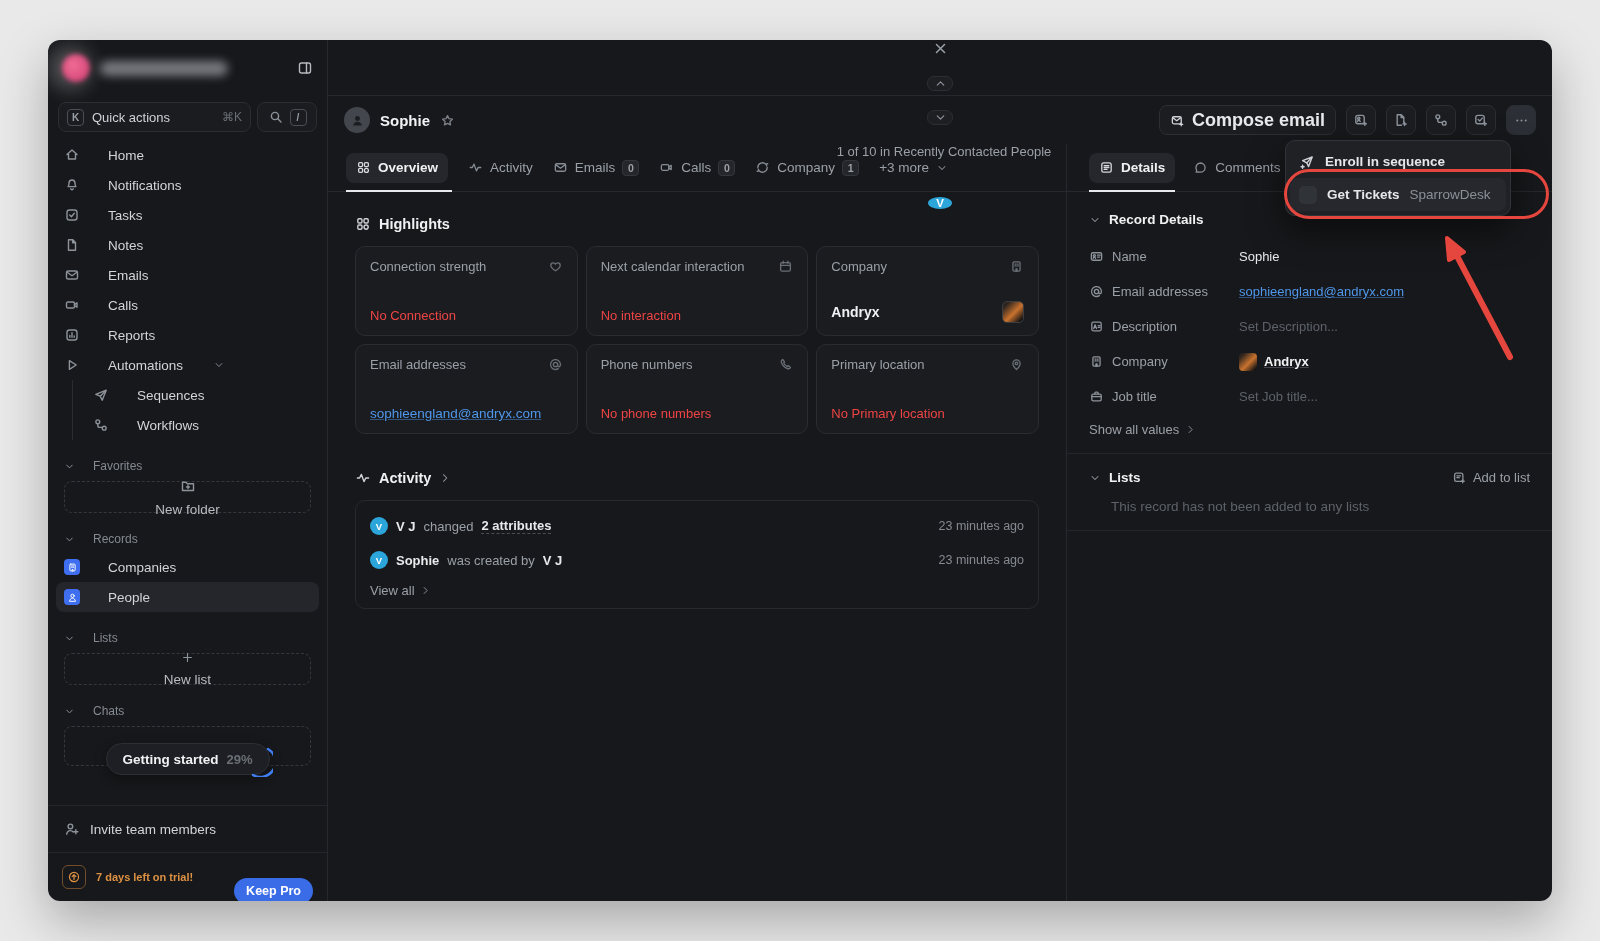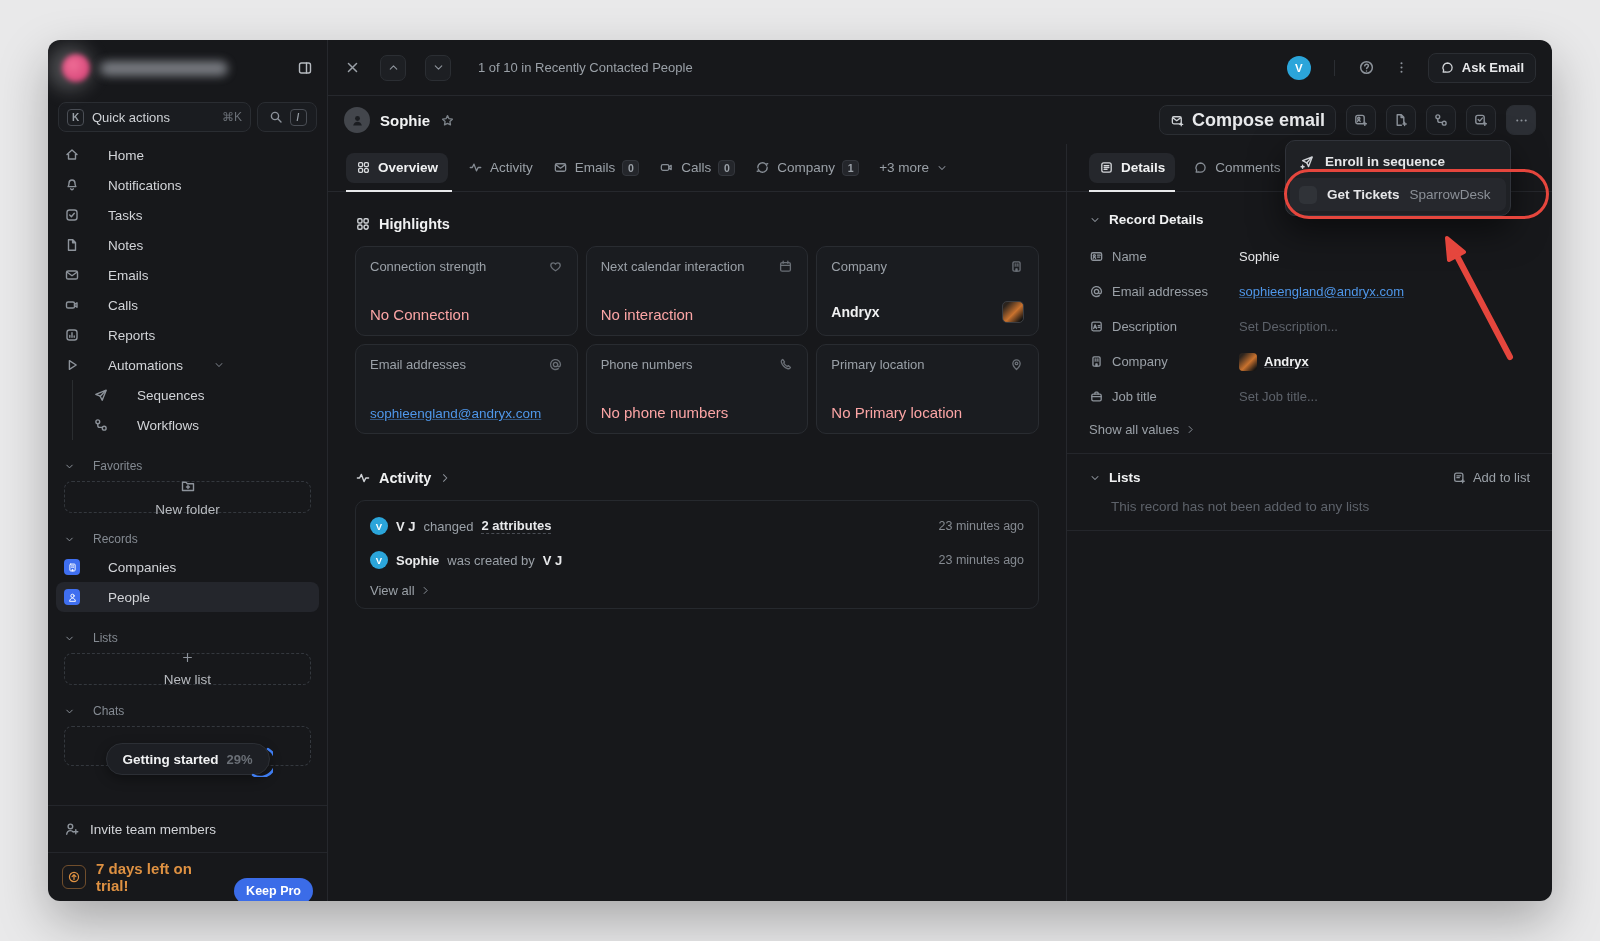--- a/index.html
+++ b/index.html
@@ -32,26 +32,26 @@
   .chats-box { position:relative; margin:2px 8px 0; height:40px; border:1px dashed #34383e; border-radius:8px; }
   .gs-pill { position:absolute; left:50%; transform:translateX(-50%); top:16px; height:32px; background:#1d1f24; border:1px solid #2c2f35; border-radius:16px; display:flex; align-items:center; gap:8px; padding:0 16px; white-space:nowrap; z-index:3; box-shadow:0 4px 12px rgba(0,0,0,.35); }
   .gs-label { color:#f0f1f2; font-weight:700; font-size:13.5px; }
   .gs-pct { color:#6a6f76; font-weight:600; font-size:13px; }
   .gs-arc { position:absolute; right:-4px; top:1px; }
   .sb-footer { margin-top:auto; }
   .sb-div { border-top:1px solid #24262b; }
   .invite-row { height:46px; display:flex; align-items:center; gap:10px; padding:0 16px; color:#d2d4d8; font-size:13.5px; font-weight:500; }
   .trial-row { height:48px; display:flex; align-items:center; gap:10px; padding:0 14px; }
   .trial-ic { width:24px; height:24px; border:1px solid rgba(222,145,66,.45); border-radius:6px; display:flex; align-items:center; justify-content:center; color:#de9142; }
-  .trial-txt { color:#de9142; font-weight:700; font-size:15px; flex:1; }
+  .trial-txt { color:#de9142; font-weight:700; font-size:11px; flex:1; }
   .keeppro { height:26px; padding:0 12px; border-radius:13px; background:#3b6ce8; color:#fff; font-size:12.5px; font-weight:700; display:flex; align-items:center;margin-top:27px; }
 
   
   .main { flex:1; display:flex; flex-direction:column; min-width:0; }
-  .topbar { height:56px; border-bottom:1px solid #26282d; display:flex; align-items:center; gap:19px; padding:0 16px; }
+  .topbar { height:56px; border-bottom:1px solid #26282d; display:flex; align-items:center; gap:19px; padding:0 16px;flex-direction:column; }
   .nav-sq { width:26px; height:26px; border:1px solid #2b2e33; border-radius:7px; background:#1d1f23; display:flex; align-items:center; justify-content:center; color:#9aa0a7; }
   .counter { color:#9aa0a7; font-size:13px; margin-left:8px; }
   .tb-spacer { flex:1; }
   .avatar-v { width:24px; height:24px; border-radius:50%; background:#2ba5da; color:#fff; font-size:11.5px; font-weight:700; display:flex; align-items:center; justify-content:center; }
   .vdiv { width:1px; height:16px; background:#2b2e33; margin:0 4px; }
   .ask-btn { height:30px; border:1px solid #2b2e33; border-radius:8px; display:flex; align-items:center; gap:7px; padding:0 11px; color:#e8e9eb; font-size:13px; font-weight:600; background:#1b1d21; }
   .recbar { height:48px; display:flex; align-items:center; gap:10px; padding:0 16px; }
   .rec-avatar { width:26px; height:26px; border-radius:50%; background:#43464c; color:#1b1d21; display:flex; align-items:center; justify-content:center; }
   .rec-name { font-size:15px; font-weight:700; color:#f2f3f4; }
   .pill-btn { height:30px; border:1px solid #2b2e33; border-radius:8px; display:flex; align-items:center; gap:7px; padding:0 10px; color:#e8e9eb; font-size:18px; font-weight:600; background:#1b1d21; }
@@ -66,21 +66,21 @@
   .tab.active .icon { color:#d6d8db; }
   .badge { min-width:17px; height:16px; padding:0 4px; border-radius:4px; background:#24262b; border:1px solid #33363c; color:#9aa0a7; font-size:10.5px; font-weight:600; display:inline-flex; align-items:center; justify-content:center; }
   .tab-underline { position:absolute; bottom:-1px; left:18px; width:106px; height:2px; background:#e8e9eb; }
   .content { flex:1; padding:24px 27px; overflow:hidden; }
   .sec-title { display:flex; align-items:center; gap:8px; font-size:14.5px; font-weight:700; color:#f0f1f2; }
   .hl-grid { display:grid; grid-template-columns:1fr 1fr 1fr; gap:8px; margin-top:14px; }
   .hl-card { height:90px; border:1px solid #292c31; border-radius:10px; background:#1a1c20; padding:12px 14px; display:flex; flex-direction:column; }
   .hl-top { display:flex; align-items:center; justify-content:space-between; color:#9aa0a7; font-size:13px; }
   .hl-top .icon { color:#6a6f76; }
   .hl-val { margin-top:auto; display:flex; align-items:center; justify-content:space-between; }
-  .hl-empty { color:#fca5a5; font-size:15px; }
+  .hl-empty { color:#ef4444; font-size:13px; }
   .hl-link { color:#4f97ea; font-size:13.5px; text-decoration:underline; text-decoration-color:rgba(79,151,234,.45); }
   .hl-strong { color:#f0f1f2; font-size:14px; font-weight:700; }
   .andryx-av { width:22px; height:22px; border-radius:5px; background:linear-gradient(135deg,#2c241e 15%,#c9722e 55%,#171513 90%); border:1px solid #3a3d42; }
   .act-head { margin-top:36px; }
   .act-card { margin-top:14px; border:1px solid #26292e; border-radius:10px; padding:8px 14px 10px; }
   .act-row { height:34px; display:flex; align-items:center; gap:8px; }
   .act-av { width:18px; height:18px; border-radius:50%; background:#2ba5da; color:#fff; font-size:9.5px; font-weight:700; display:flex; align-items:center; justify-content:center; }
   .act-strong { color:#e8e9eb; font-weight:600; }
   .act-dim { color:#9aa0a7; }
   .act-attr { color:#e8e9eb; font-weight:600; border-bottom:1px dashed #4a4e55; }

